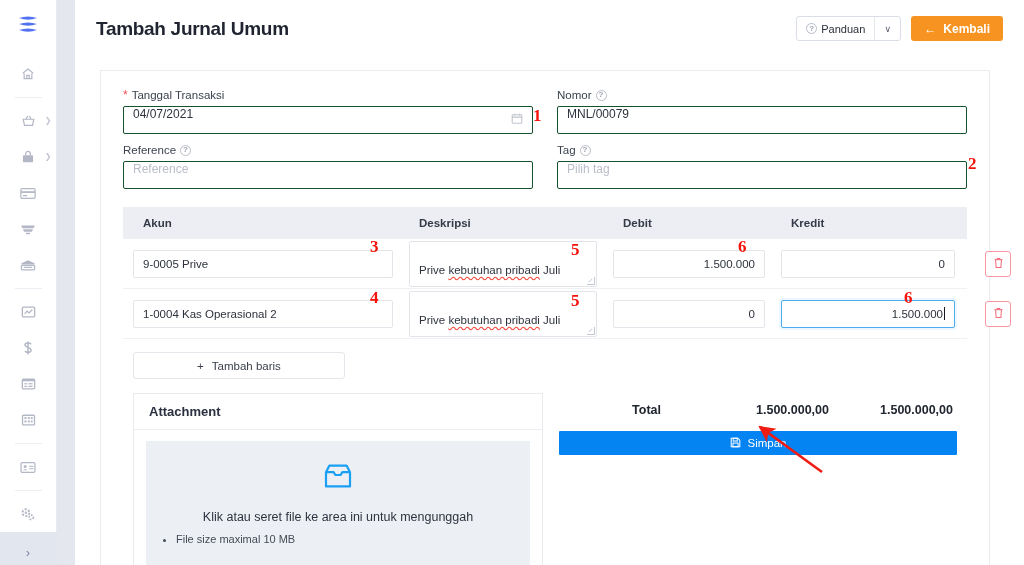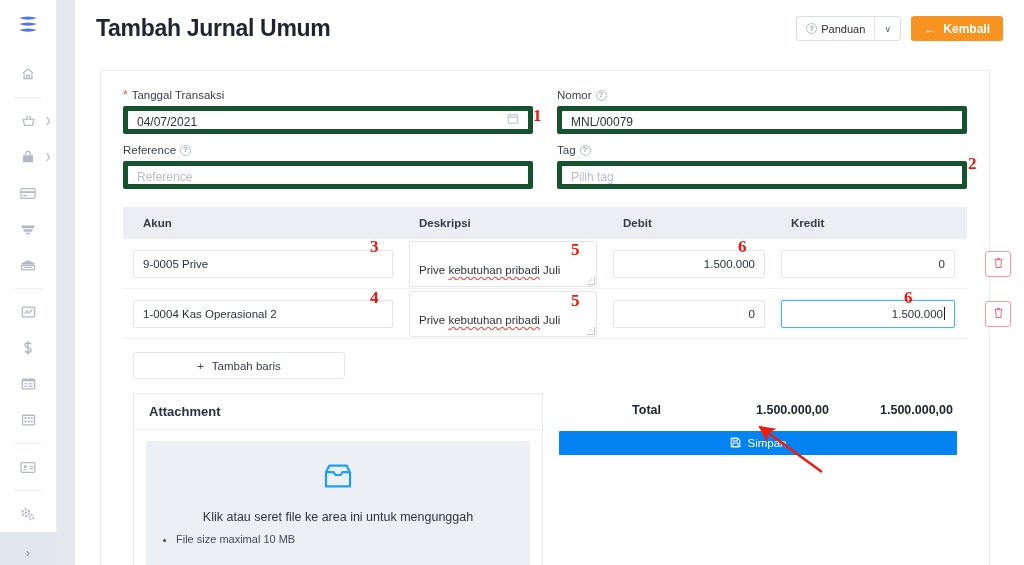--- a/index.html
+++ b/index.html
@@ -67,21 +67,21 @@
     background: #ffffff;
     overflow: hidden;
   }
   #page-header {
     position: relative;
     height: 57px;
     padding: 0 21px 0 21px;
     display: flex; align-items: center; justify-content: space-between;
   }
   #page-title {
-    font-size: 23px; font-weight: bold; color: #1f2430;
+    font-size: 19px; font-weight: bold; color: #1f2430;
     letter-spacing: -0.3px;
   }
   .header-actions { display: flex; align-items: center; gap: 10px; }
   .btn-split {
     display: flex; align-items: stretch;
     border: 1px solid #dadee6; border-radius: 3px;
     background: #ffffff; height: 25px;
     overflow: hidden;
   }
   .btn-split .lbl {
@@ -125,24 +125,24 @@
   .flabel .req { color: #f04b4b; font-size: 12px; line-height: 1; }
   .help-ico {
     display: inline-flex; align-items: center; justify-content: center;
     width: 11px; height: 11px; border-radius: 50%;
     border: 1px solid #b9bdc8; color: #9ba0ad;
     font-size: 8px; line-height: 1; font-weight: bold;
   }
   .finput {
     position: relative;
     height: 28px;
-    border: 5px solid #14532d;
+    border: 1px solid #14532d;
     border-radius: 2px;
     background: #ffffff;
-    display: flex; align-items: flex-end;
+    display: flex; align-items: flex-start;
     padding: 0 9px;
     font-size: 12px; color: #2d323d;
   }
   .finput.ph { color: #b9bdc7; }
   .finput .cal {
     position: absolute; right: 9px; top: 50%;
     transform: translateY(-50%);
     color: #bfc3cd;
   }
 

